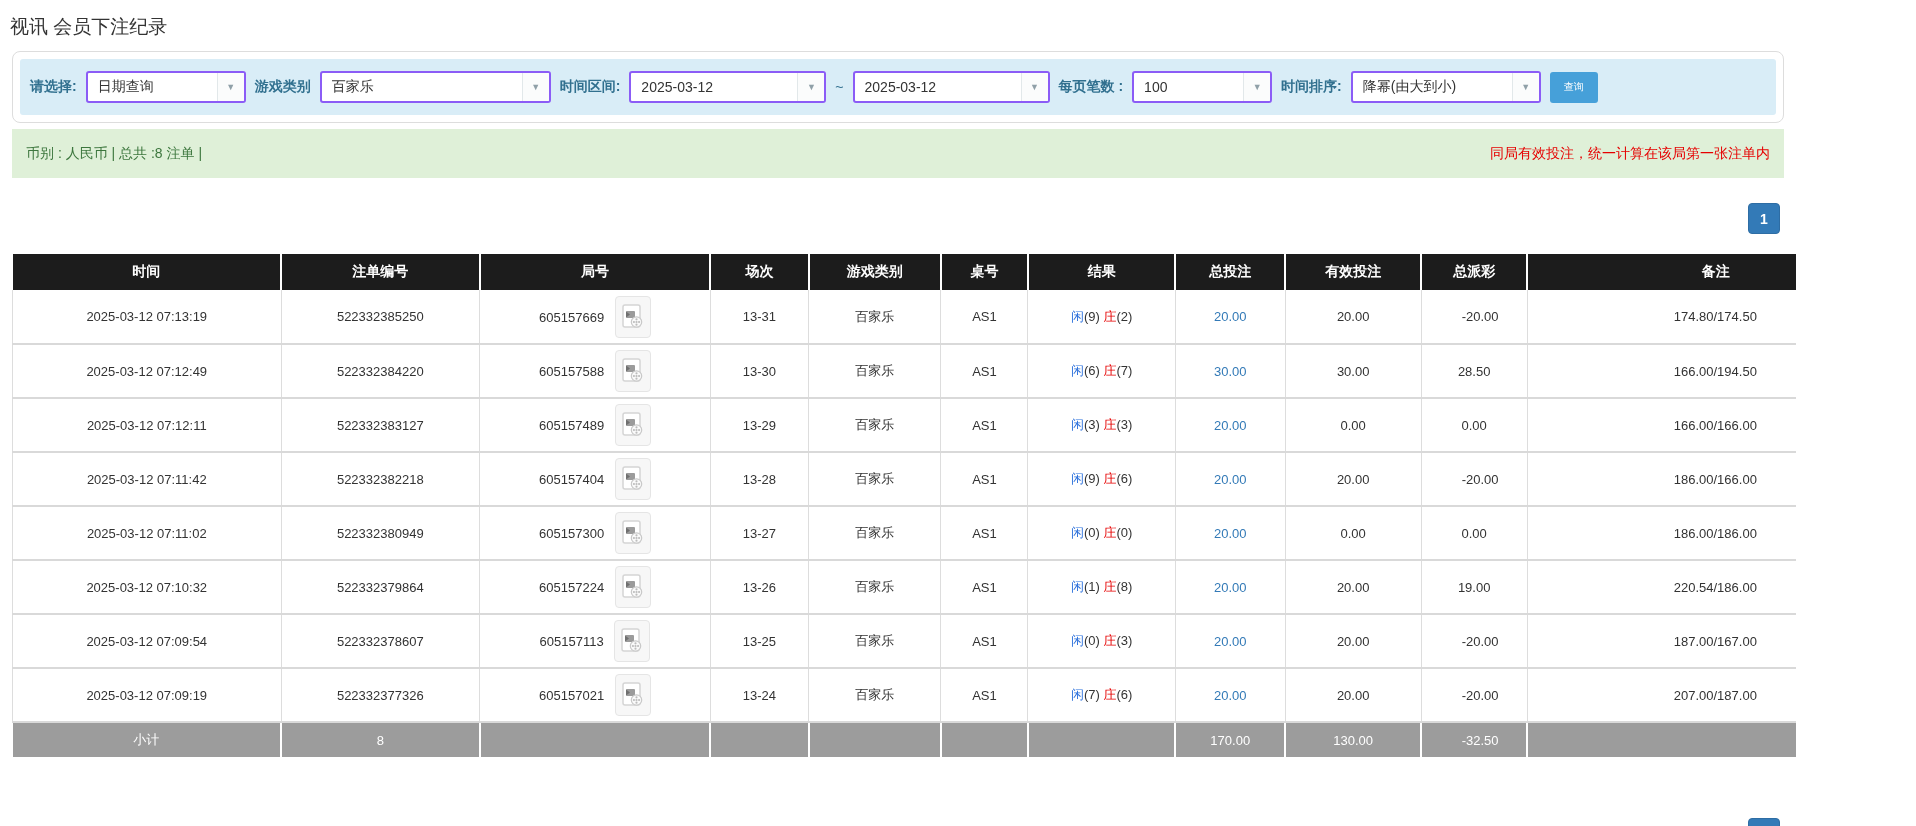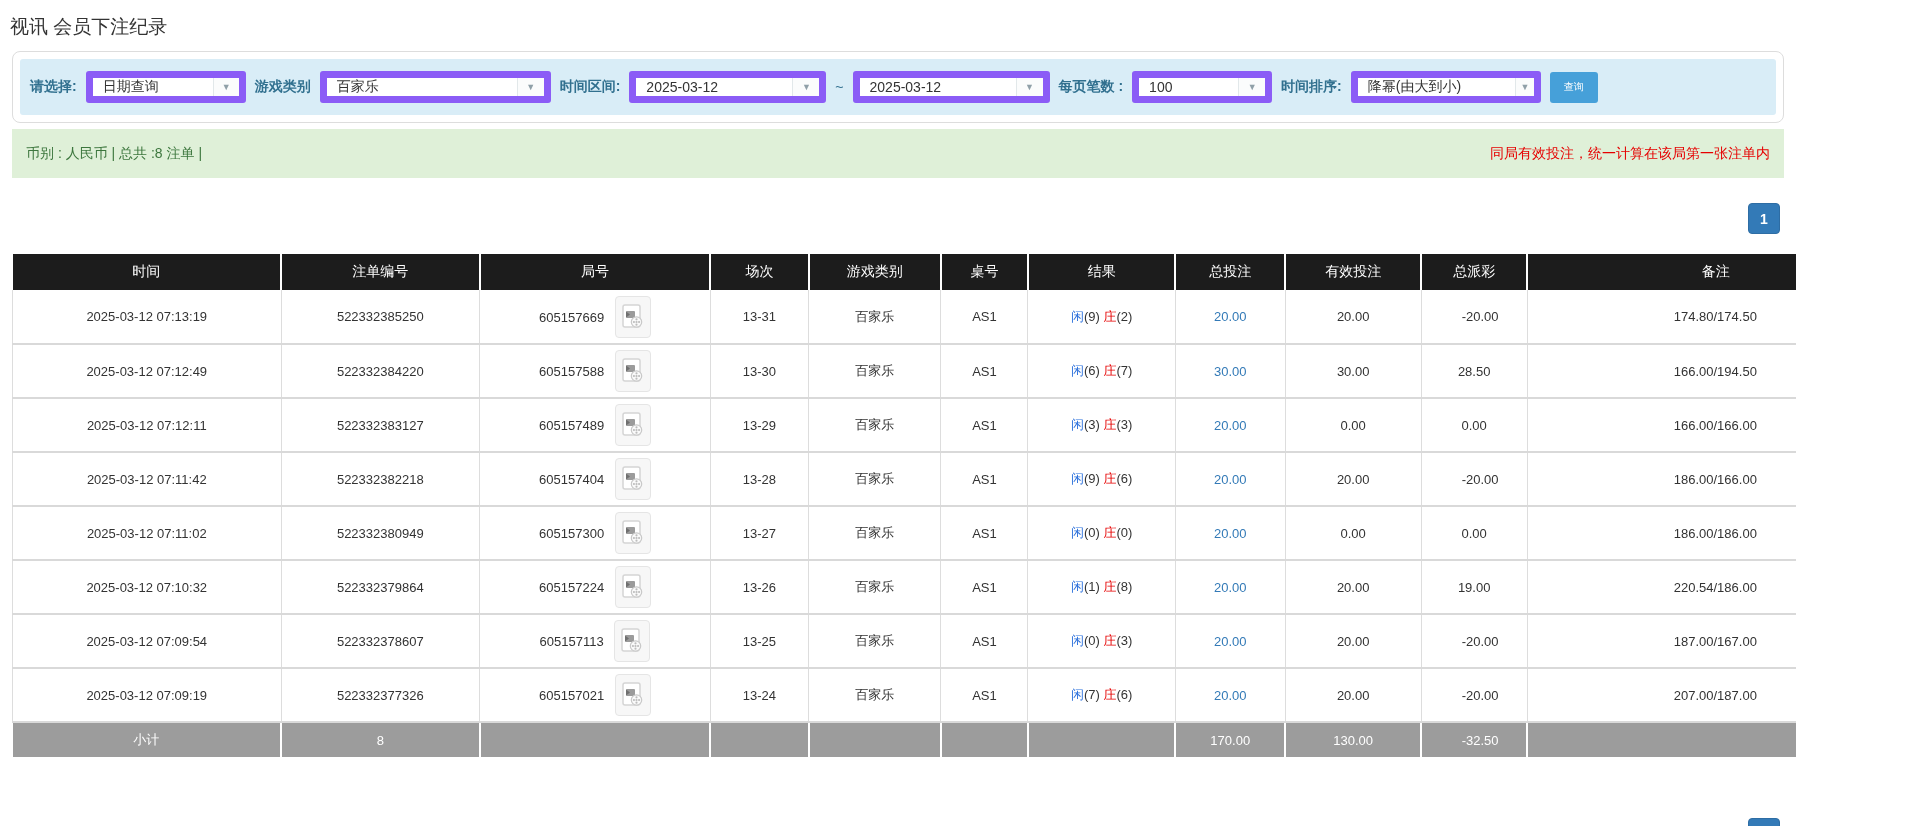--- a/index.html
+++ b/index.html
@@ -13,21 +13,21 @@
   .page-title { font-size: 19px; font-weight: 400; color: #333; margin: 14px 0 11px 10px; }
 
   .filter-panel { margin: 0 12px; border: 1px solid #ddd; border-radius: 8px; padding: 7px; background: #fff; }
   .filter-bar {
     background: var(--panel_blue, #d9edf7); border-radius: 3px;
     padding: 12px 10px; display: flex; align-items: center; gap: 9px;
   }
   .flabel { color: var(--label_blue, #31708f); font-weight: bold; font-size: 14px; white-space: nowrap; }
   .combo {
     display: inline-flex; align-items: stretch; background: #fff;
-    border: 7px solid #8b5cf6; border-radius: 3px; height: 32px; overflow: hidden; gap: 44px;
+    border: 2px solid #8b5cf6; border-radius: 3px; height: 32px; overflow: hidden; gap: 44px;
   }
   .combo-text { flex: 1; display: flex; align-items: center; padding: 0 10px; font-size: 14px; color: #333; white-space: nowrap; }
   .combo-arrow {
     width: 27px; border-left: 1px solid #e2e8ea; background: #fbfcfc;
     display: flex; align-items: center; justify-content: center;
     color: #90a0a8; font-size: 9px; cursor: pointer;
   }
   .w-sel  { width: 160px; }
   .w-game { width: 231px; }
   .w-date { width: 197px; }
@@ -53,21 +53,21 @@
     border: 1px solid #2e6da4; border-radius: 4px; font-weight: bold; font-size: 14px;
     cursor: pointer; font-family: inherit;
   }
 
   table.bet-table {
     width: 1892px; margin: 20px 12px 0; border-collapse: collapse;
     table-layout: fixed; font-size: 13px;
   }
   .bet-table thead th {
     background: var(--header_black, #1c1c1c); color: #fff; height: 36px;
-    font-weight: normal; font-size: 14px; border-right: 2px solid #fff; text-align: center;
+    font-weight: bold; font-size: 14px; border-right: 2px solid #fff; text-align: center;
   }
   .bet-table thead th:last-child { border-right: none; }
   .bet-table tbody td {
     height: 54px; text-align: center; background: #fff; color: #333;
     border-right: 1px solid #ddd; border-bottom: 2px solid #d9d9d9; vertical-align: middle;
   }
   .bet-table tbody td:first-child { border-left: 1px solid #ddd; }
   .bet-table tbody tr.sum td {
     background: var(--summary_gray, #9c9c9c); color: #fff; height: 36px;
     border-right: 2px solid #fff; border-bottom: 2px solid #fff; font-size: 13px;

